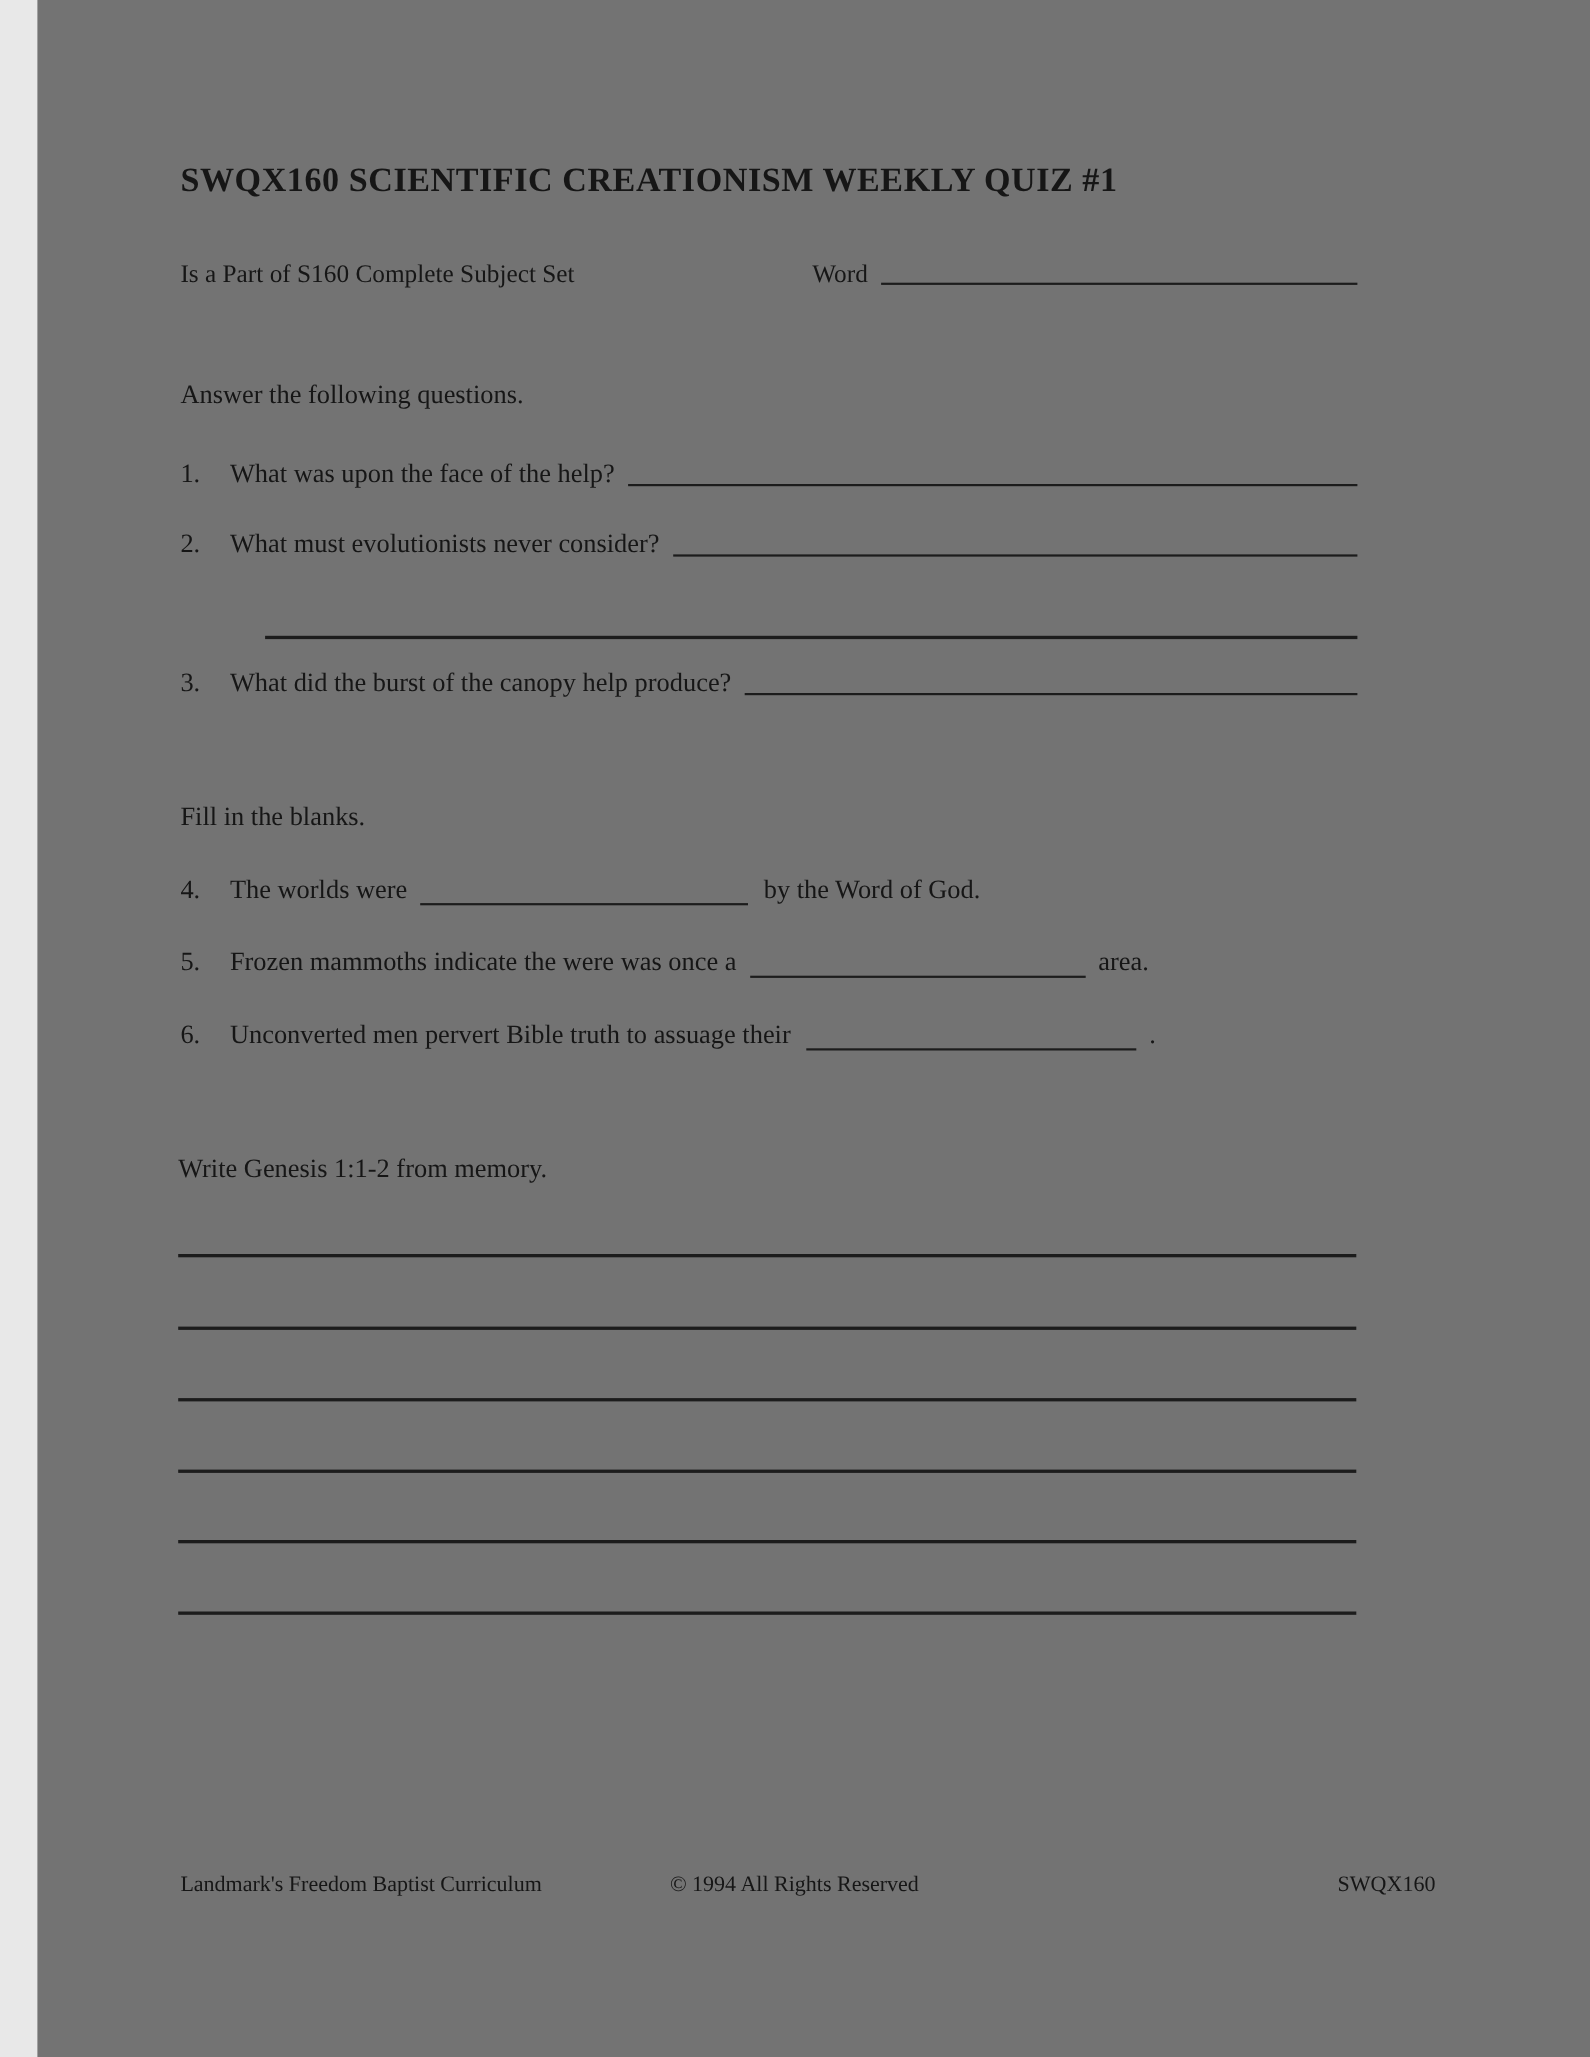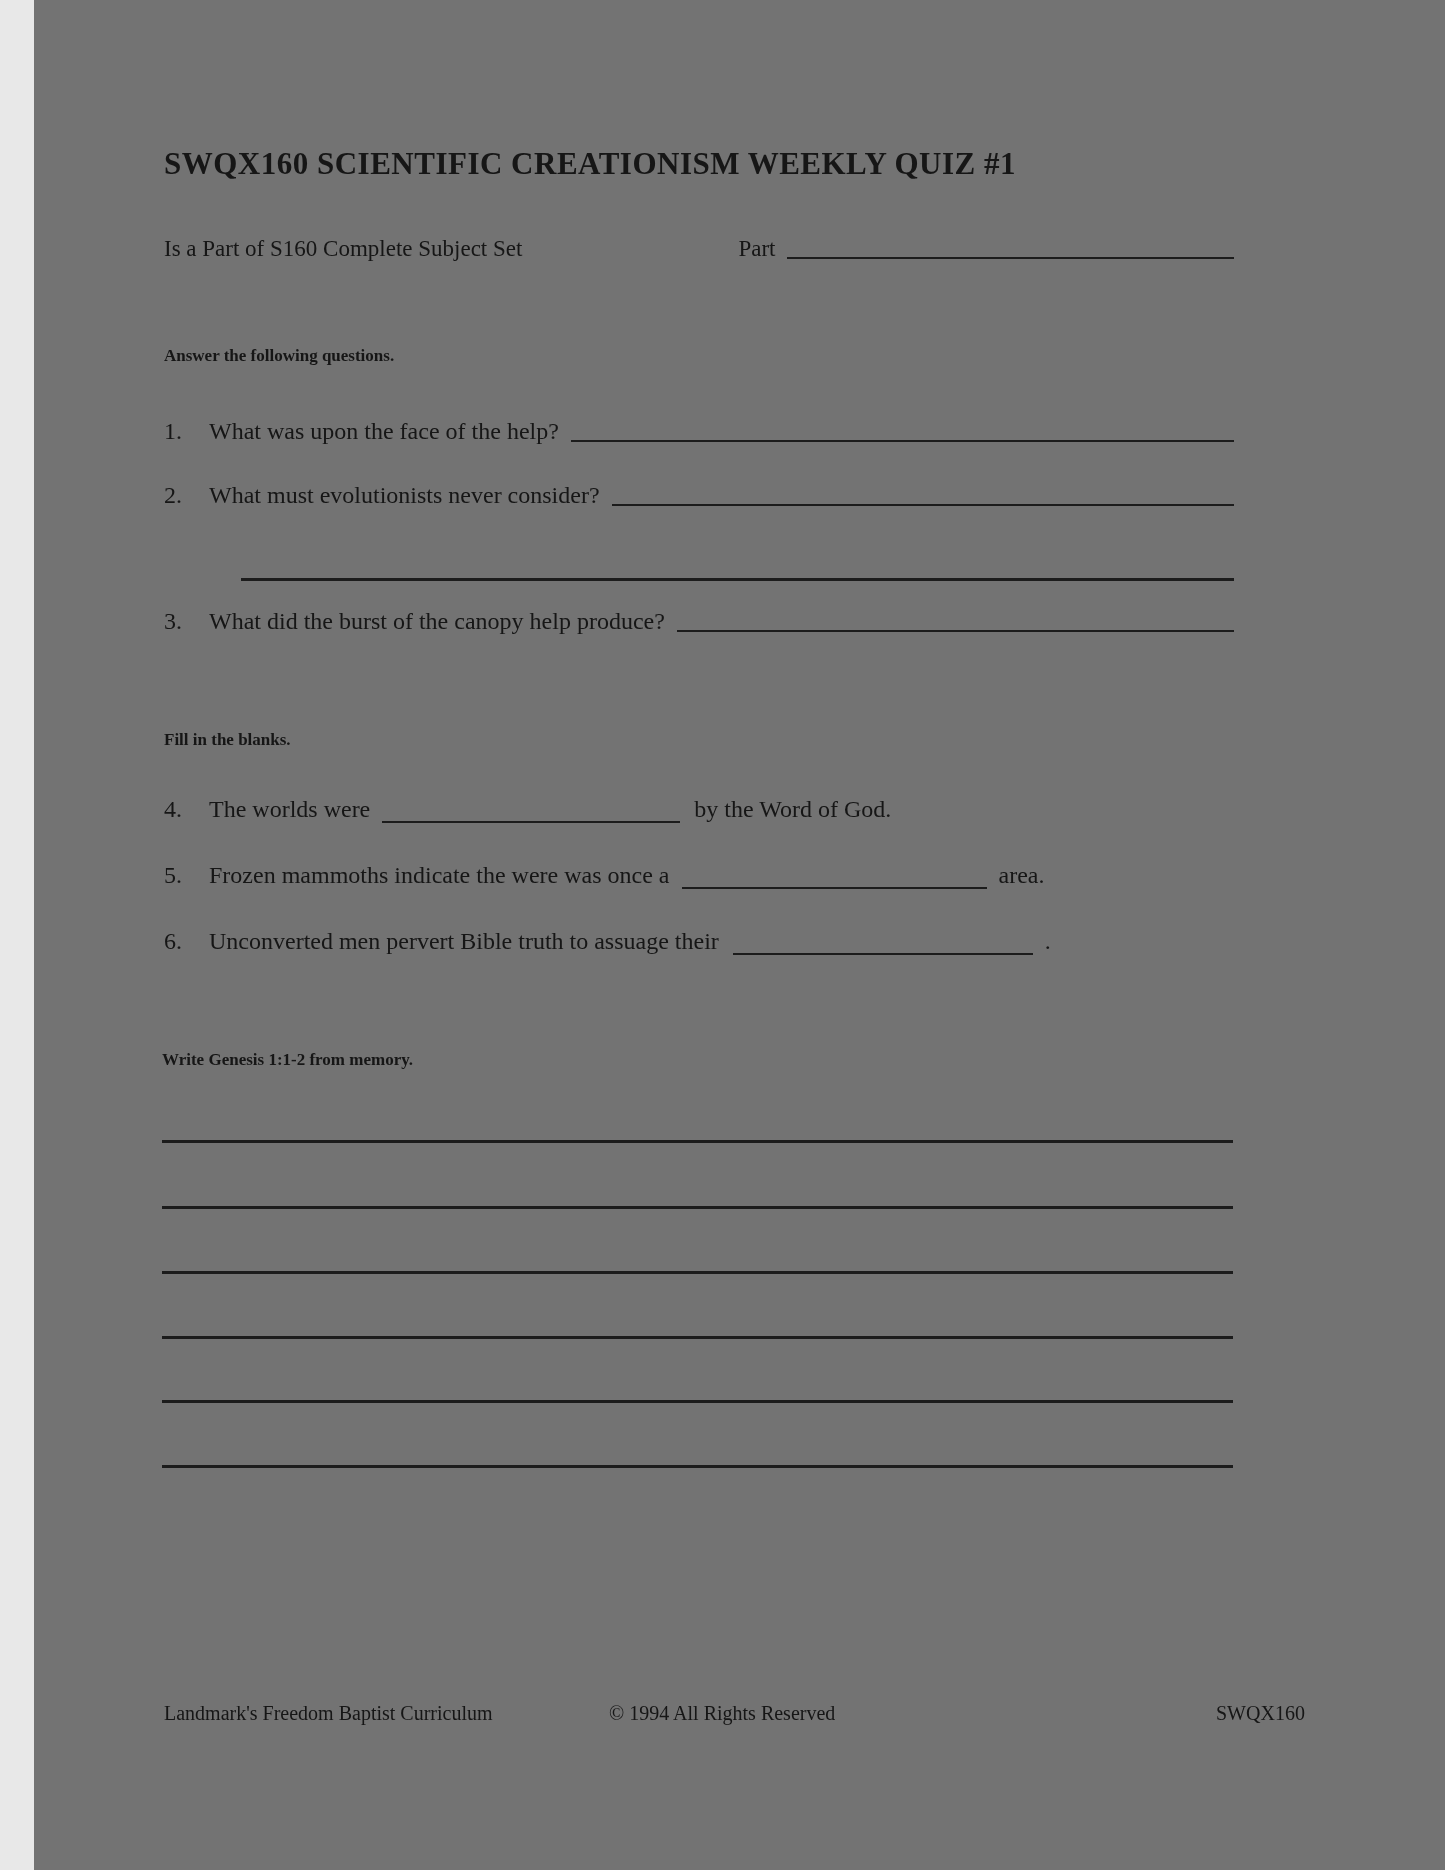--- a/index.html
+++ b/index.html
@@ -15,21 +15,21 @@
   .abs{position:absolute;}
   .quiz-title{
     left:130px;top:146px;width:1080px;
     font-size:31px;font-weight:bold;letter-spacing:0.5px;
   }
   .sub-row{left:130px;top:236px;width:1070px;display:flex;align-items:flex-end;font-size:23px;gap:28px;}
   .subtitle{white-space:nowrap;}
   .name-group{display:flex;align-items:flex-end;flex:1;margin-left:188px;}
   .name-label{white-space:nowrap;}
   .blank-fill{flex:1;border-bottom:2px solid #1c1c1c;margin-left:12px;margin-bottom:3px;min-width:40px;}
-  .section-heading{font-size:17px;font-weight:bold;}
+  .section-heading{font-size:24px;font-weight:normal;}
   .h-answer{left:130px;top:346px;}
   .h-fill{left:130px;top:730px;}
   .h-memory{left:128px;top:1050px;}
   .qrow{display:flex;align-items:flex-end;font-size:24px;width:1070px;left:130px;}
   .qnum{width:45px;flex:0 0 45px;}
   .qtext{white-space:nowrap;}
   .q1{top:418px;}
   .q2{top:482px;}
   .q3{top:608px;}
   .cont-line{left:207px;top:548px;width:993px;height:30px;border-bottom:3px solid #1c1c1c;}
@@ -55,21 +55,21 @@
 </head>
 <body>
 
 <div class="page">
 
   <div class="abs quiz-title">SWQX160 SCIENTIFIC CREATIONISM WEEKLY QUIZ #1</div>
 
   <div class="abs sub-row">
     <span class="subtitle">Is a Part of S160 Complete Subject Set</span>
     <span class="name-group">
-      <span class="name-label">Part</span>
+      <span class="name-label">Word</span>
       <span class="blank-fill"></span>
     </span>
   </div>
 
   <div class="abs section-heading h-answer">Answer the following questions.</div>
 
   <div class="abs qrow q1">
     <span class="qnum">1.</span>
     <span class="qtext">What was upon the face of the help?</span>
     <span class="blank-fill"></span>

